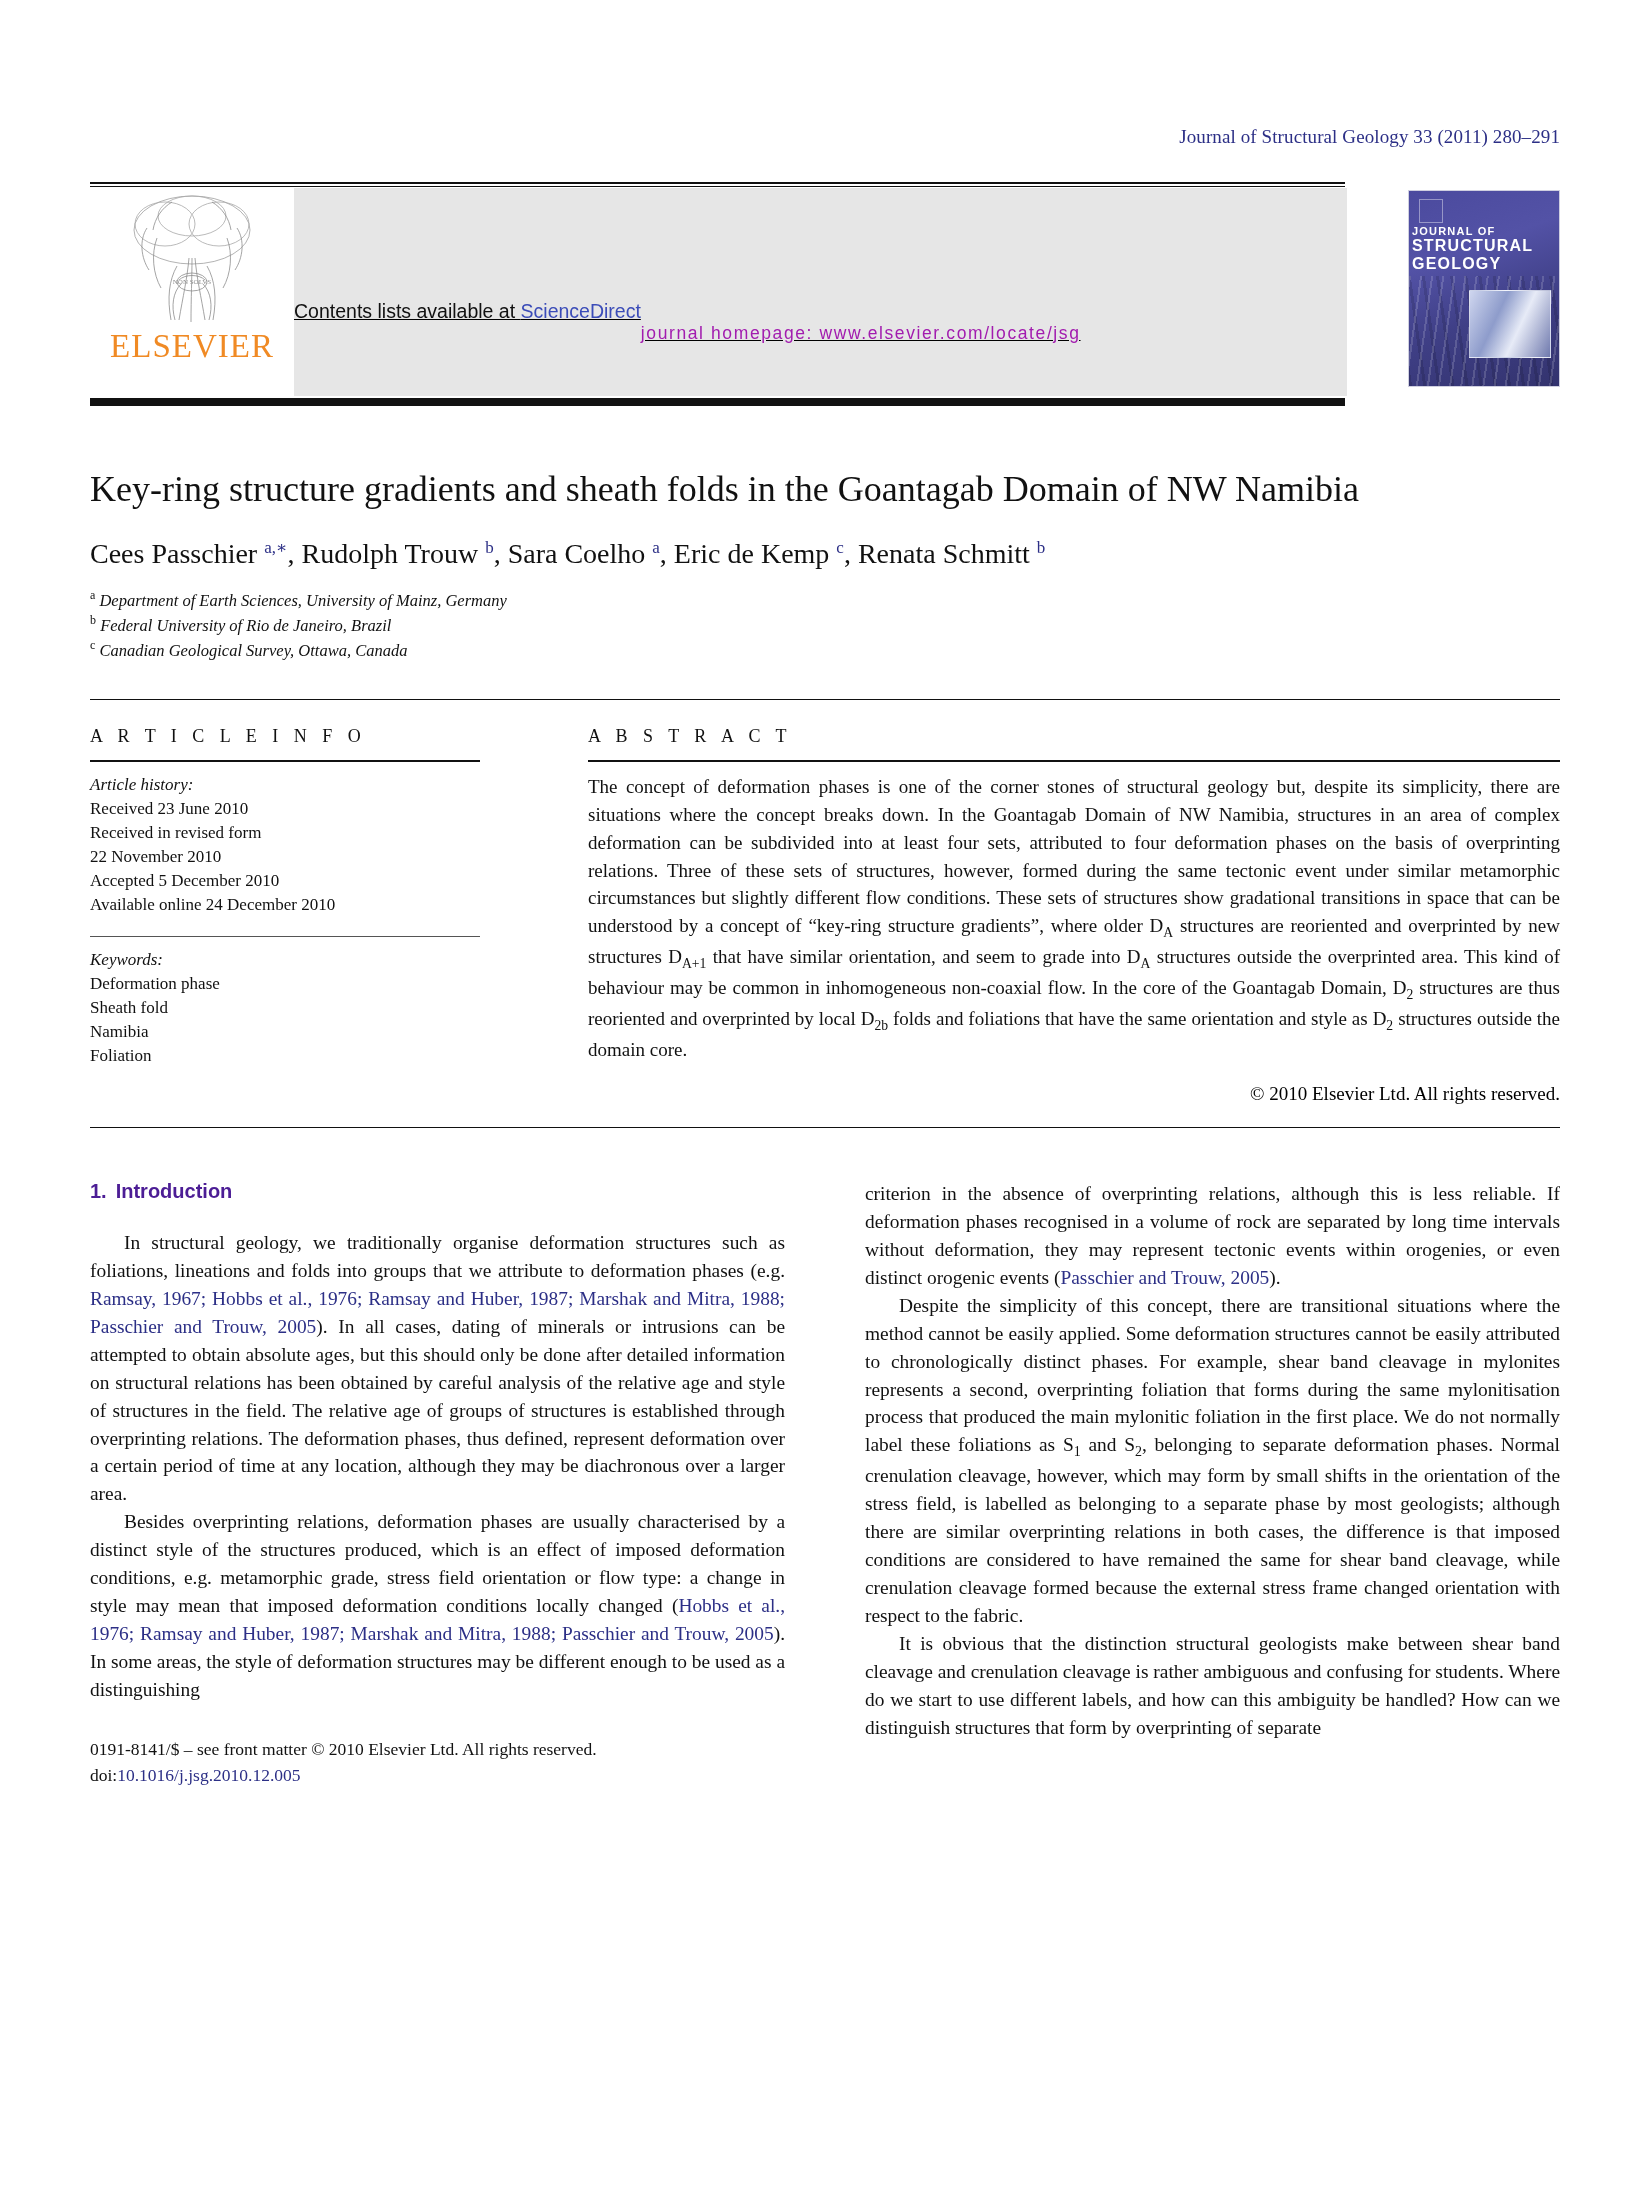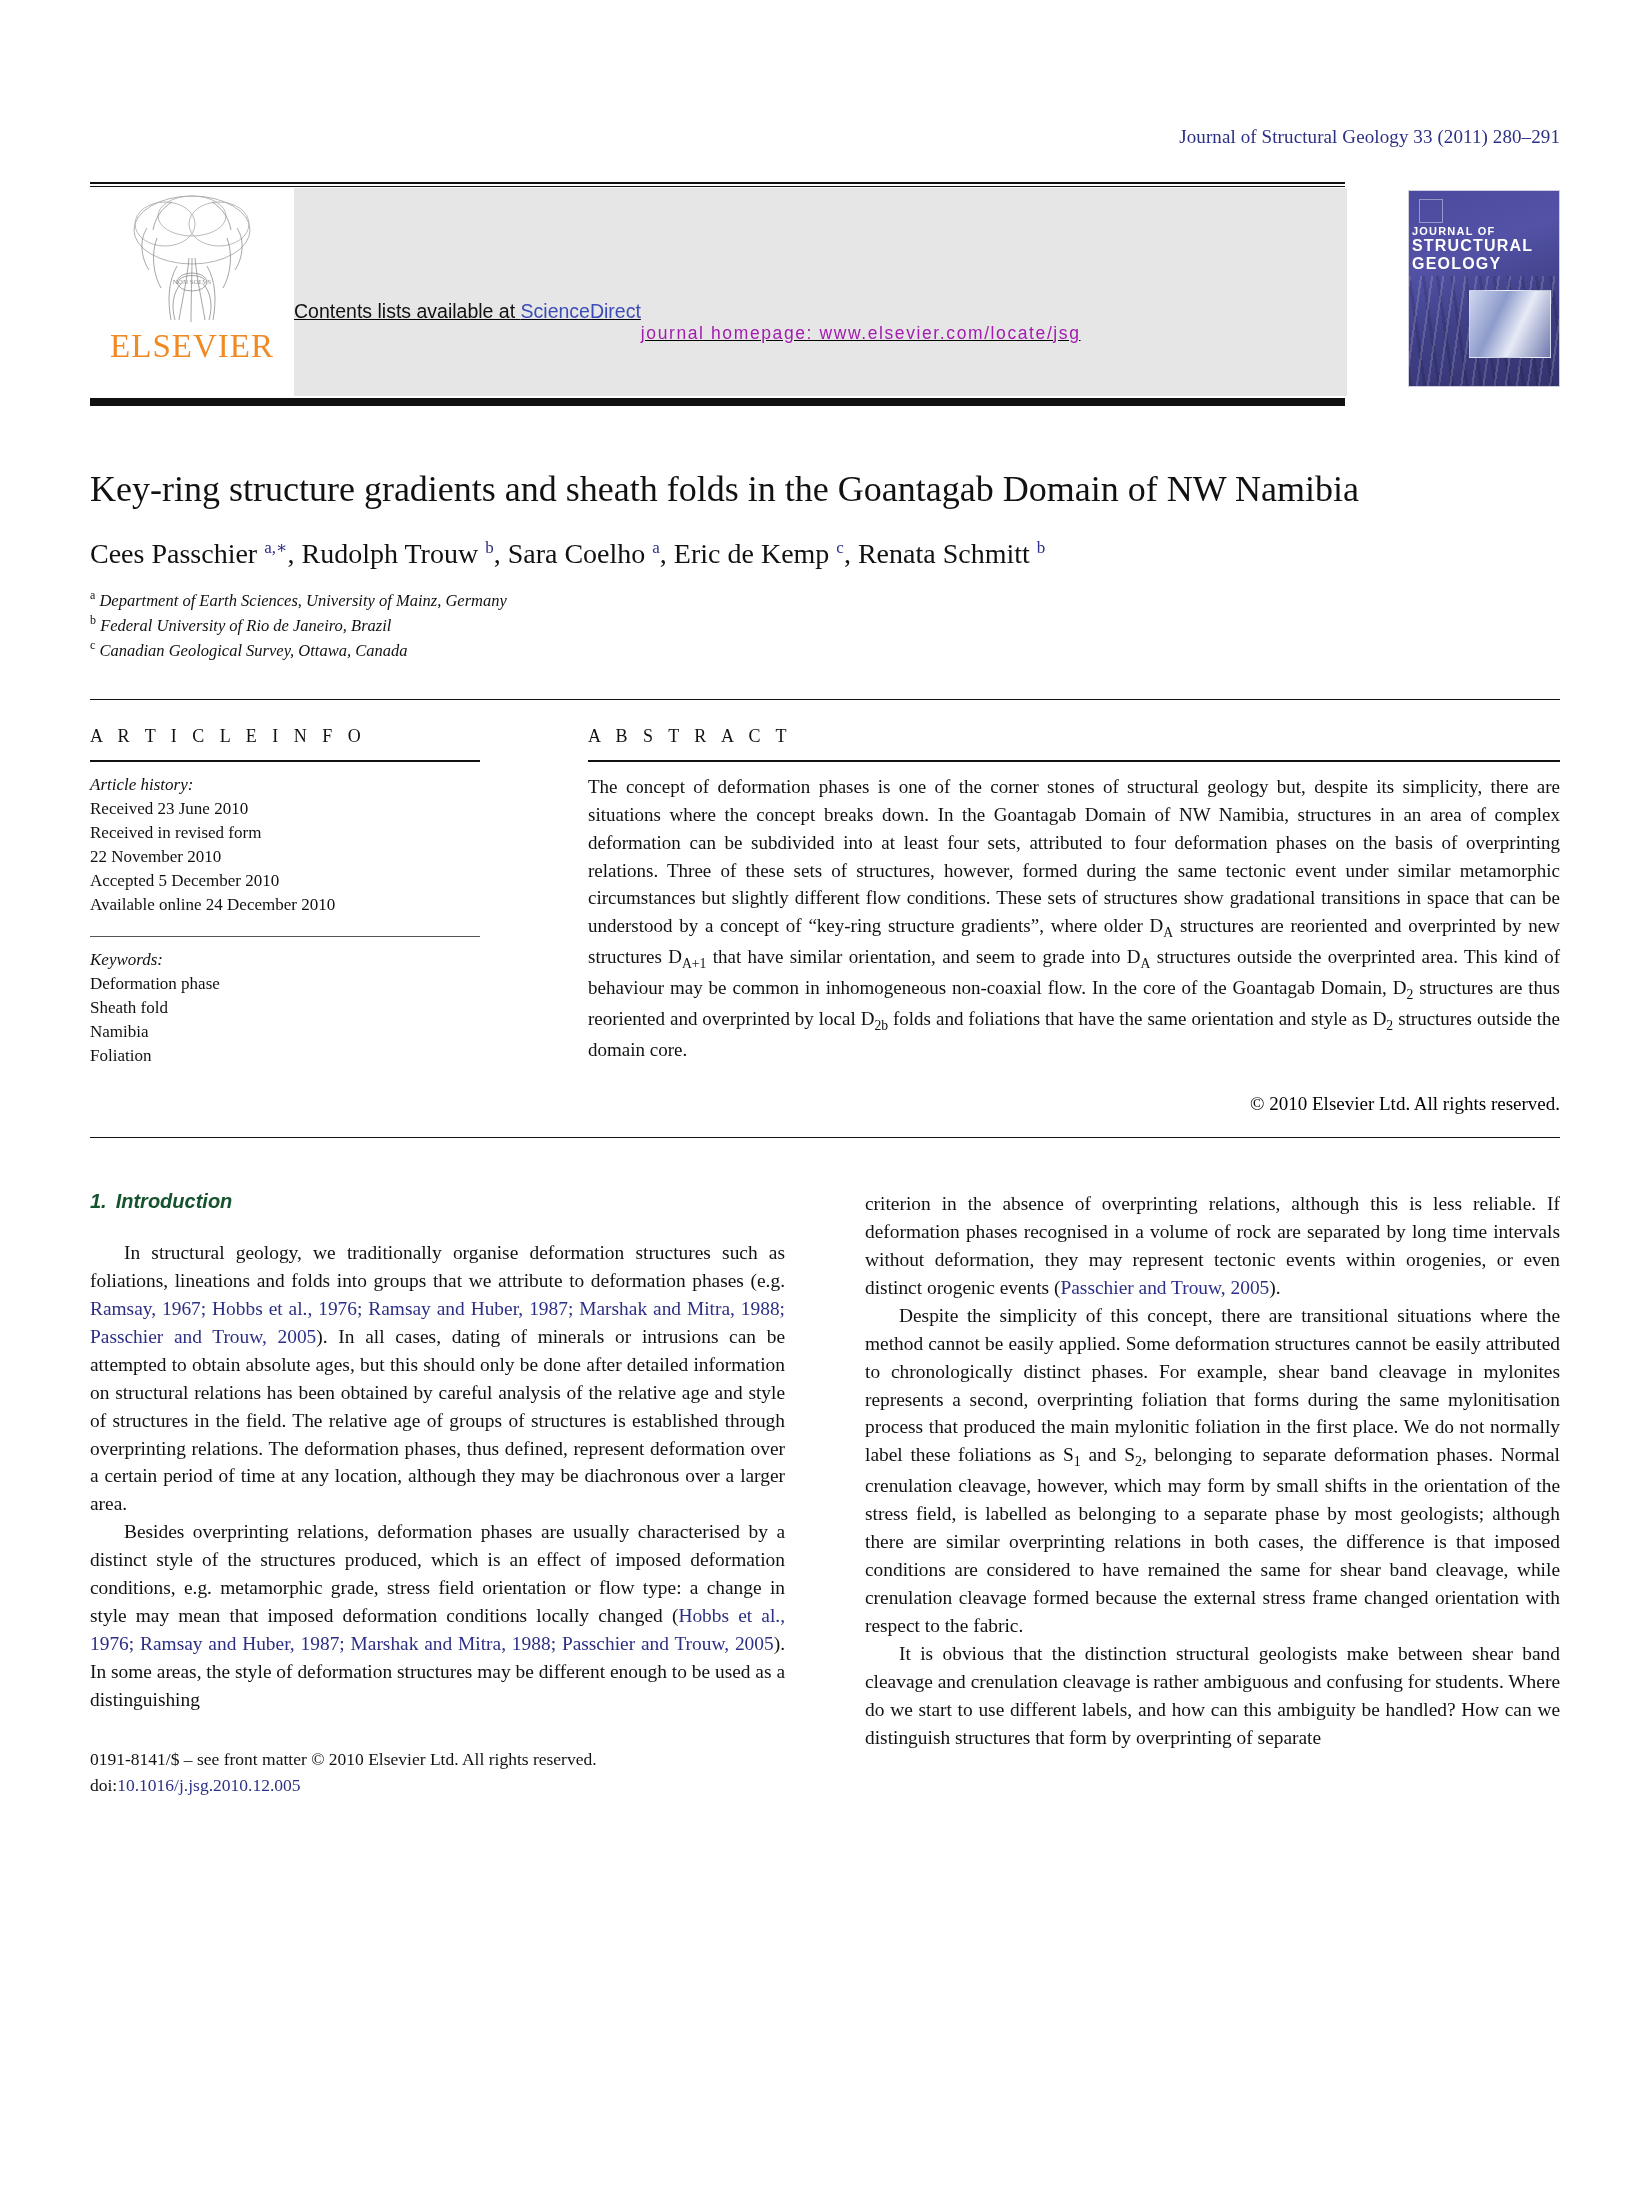--- a/index.html
+++ b/index.html
@@ -217,21 +217,21 @@
 
   .abstract-body {
     font-size: 19px;
     line-height: 1.47;
     text-align: justify;
     color: #111;
   }
   .abstract-copy {
     text-align: right;
     font-size: 19px;
-    margin-top: 29px;
+    margin-top: 19px;
   }
   .bottom-rule {
     width: 1470px;
     border-top: 1px solid #111;
     margin-top: 22px;
   }
   sub { font-size: .72em; }
 
   
   .body-cols {
@@ -239,22 +239,21 @@
     margin-top: 52px;
     width: 1470px;
   }
   .bcol { width: 695px; flex: 0 0 695px; }
   .bgap { width: 80px; flex: 0 0 80px; }
   .h-section {
     font-family: "Liberation Sans", sans-serif;
     font-weight: bold;
     font-size: 20px;
     margin: 0 0 26px 0;
-    color: #14532d;
-    font-style: italic;
+    color: #4c1d95;
   }
   .h-section .num { margin-right: 9px; }
   p.para {
     font-size: 19.4px;
     line-height: 1.44;
     text-align: justify;
     margin: 0;
     text-indent: 34px;
     color: #111;
     hyphens: none;

